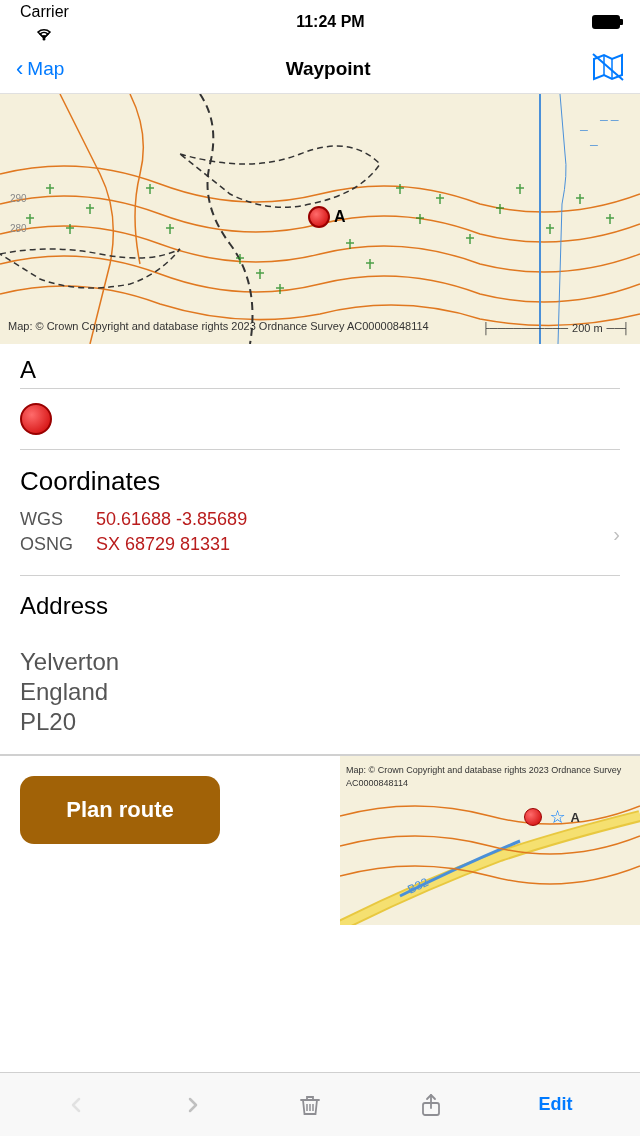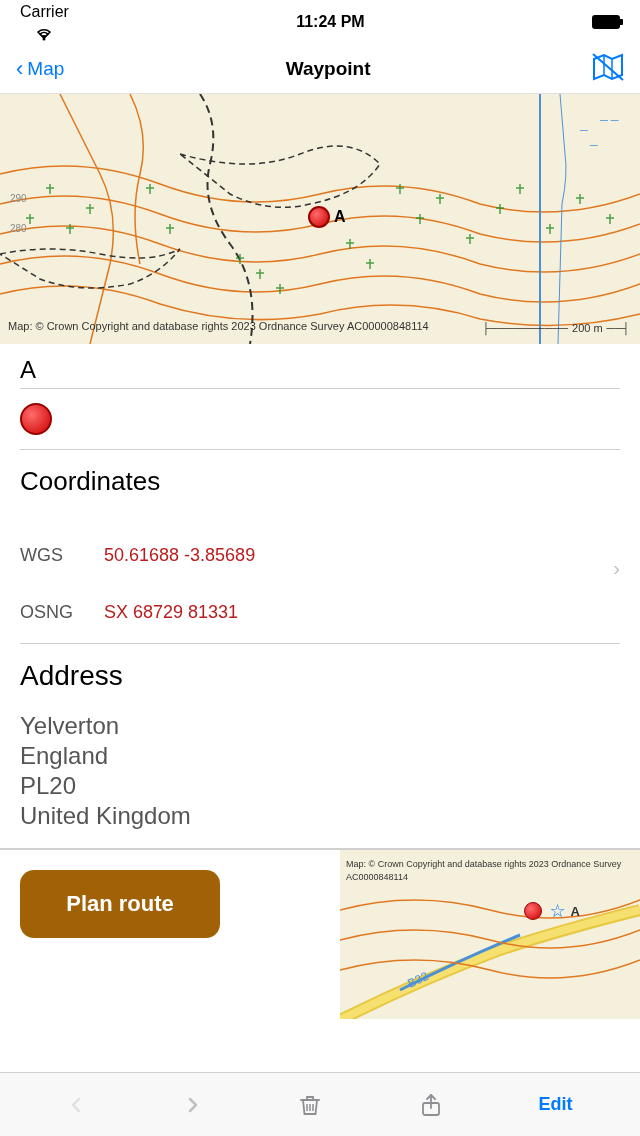--- a/index.html
+++ b/index.html
@@ -184,45 +184,44 @@
       position: relative;
     }
     .coords-lines {
       flex: 1;
     }
     .coord-line {
       font-size: 18px;
       color: #555;
       margin-bottom: 4px;
       display: flex;
-      gap: 24px;
-      margin-top: 36px;
+      gap: 16px;
     }
     .coord-type {
       color: #555;
       min-width: 60px;
     }
     .coord-value {
       color: #b91c1c;
     }
     .chevron-right {
       color: #c0c0c0;
       font-size: 20px;
       align-self: center;
       margin-left: 8px;
     }
 
     .address-section {
       padding: 16px 20px;
     }
     .address-heading {
-      font-size: 28px;
+      font-size: 24px;
       font-weight: 400;
       color: #000;
-      margin-bottom: 20px;
+      margin-bottom: 28px;
     }
     .address-line {
       font-size: 24px;
       color: #555;
       margin-bottom: 2px;
     }
 
     
     .bottom-area {
       position: relative;
@@ -476,21 +475,20 @@
   </div>
 </div>
 
 <div class="divider"></div>
 
 <div class="address-section">
   <div class="address-heading">Address</div>
   <div class="address-line">Yelverton</div>
   <div class="address-line">England</div>
   <div class="address-line">PL20</div>
-  <div class="address-line">United Kingdom</div>
 </div>
 
 <div class="full-divider"></div>
 
 <div class="bottom-area">
 
   <div class="bottom-map-thumb">
     <svg width="300" height="170" viewBox="0 0 300 170" xmlns="http://www.w3.org/2000/svg">
       <rect width="300" height="170" fill="#f5f0dc"></rect>
 

